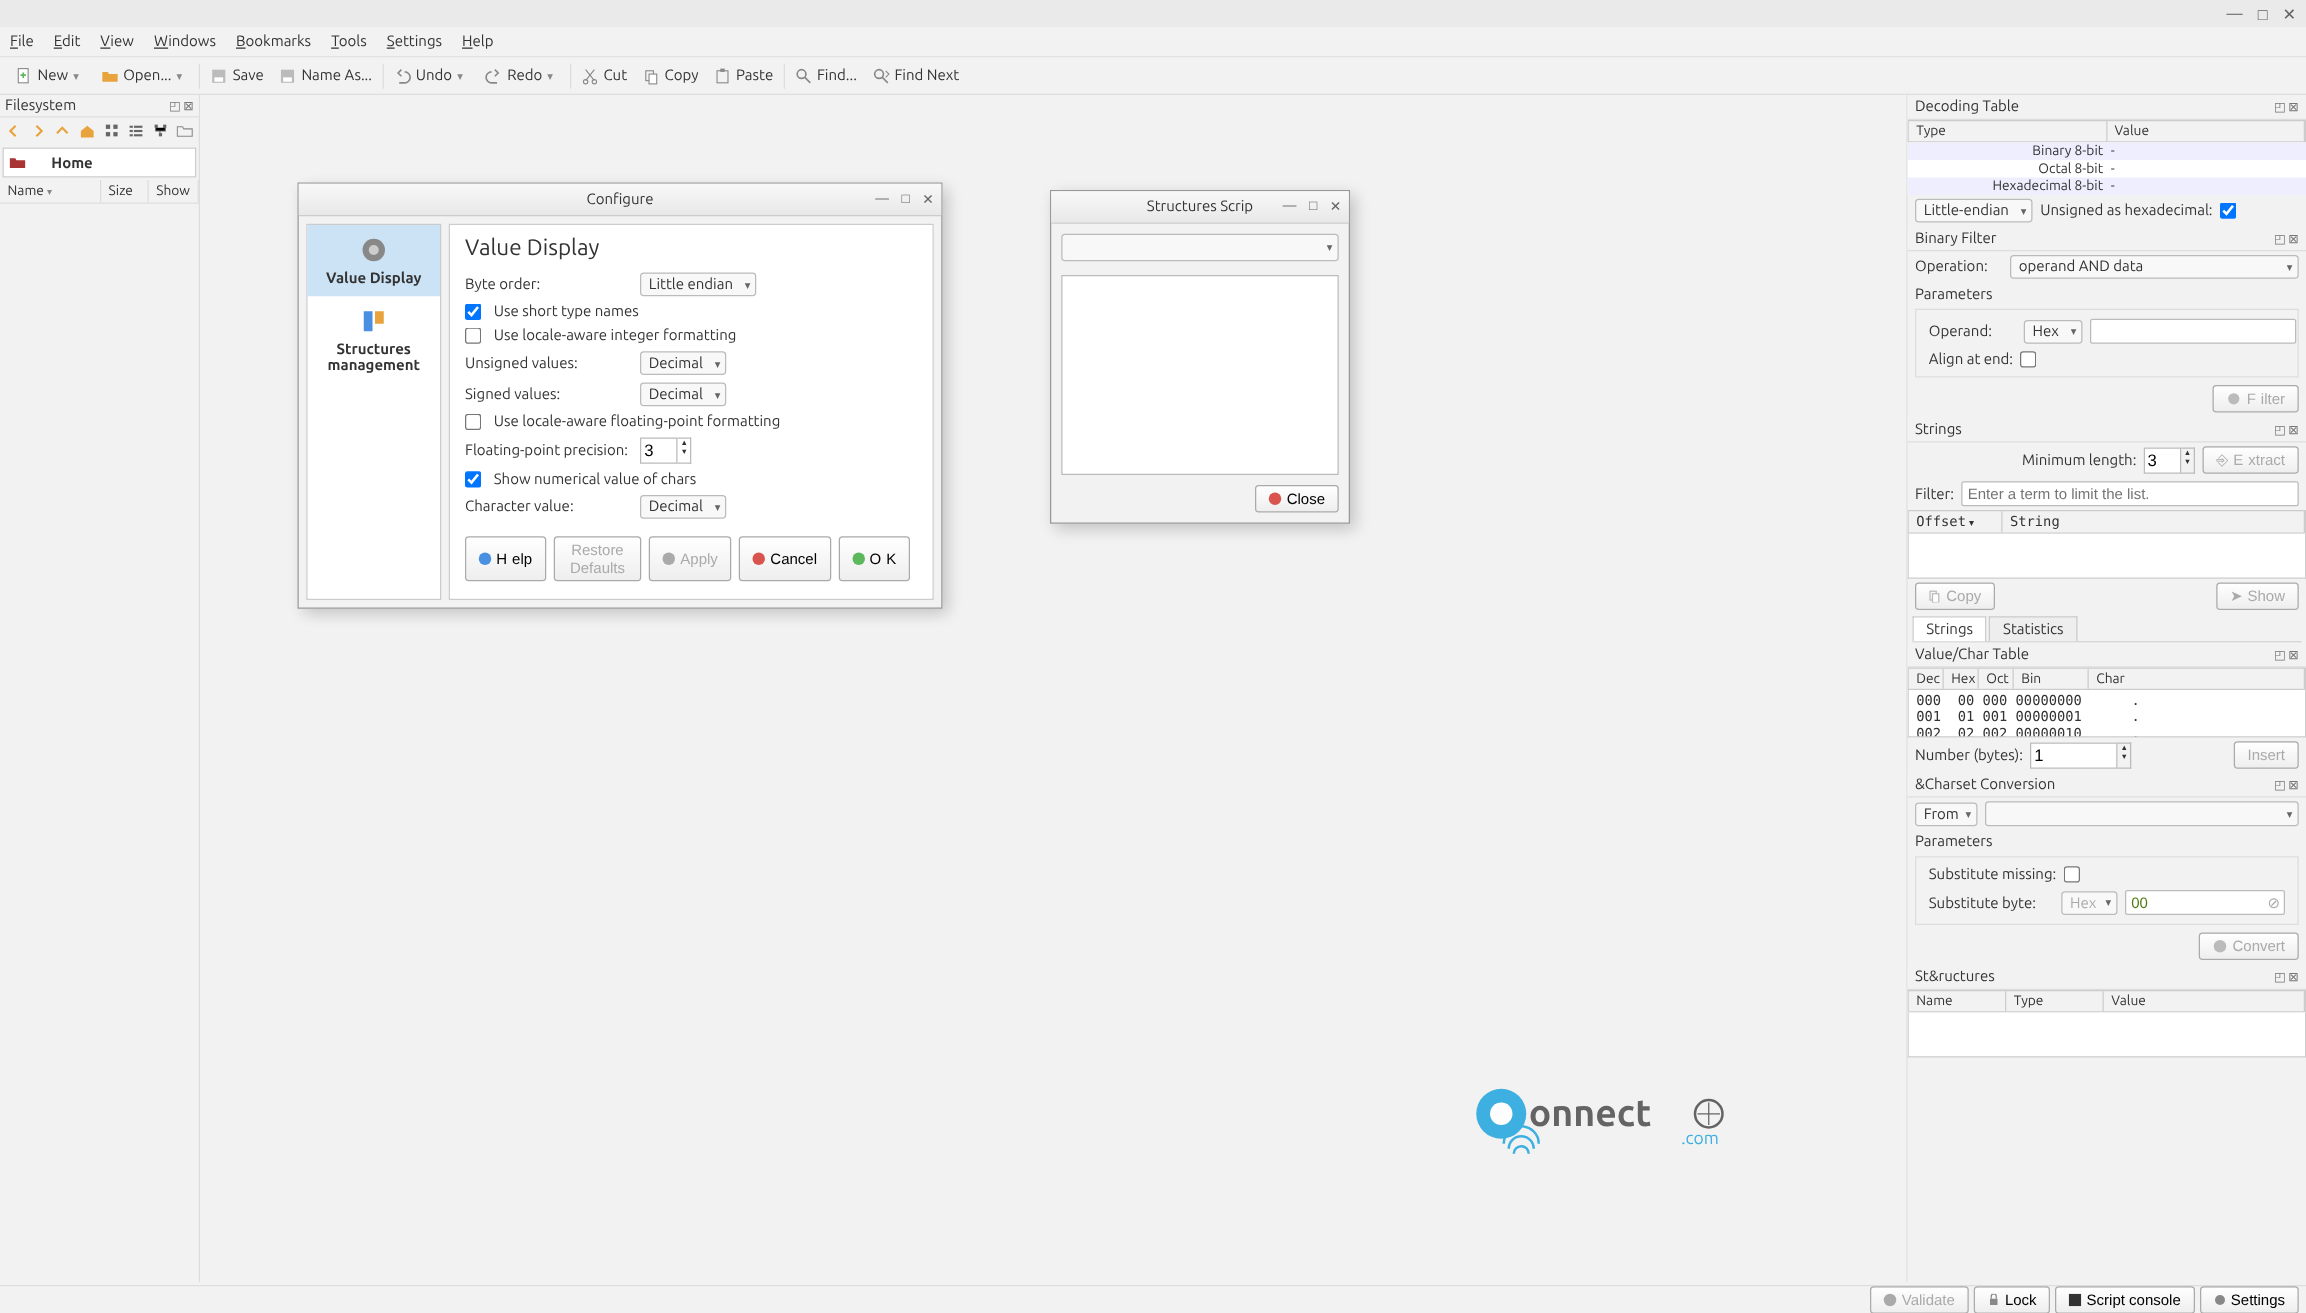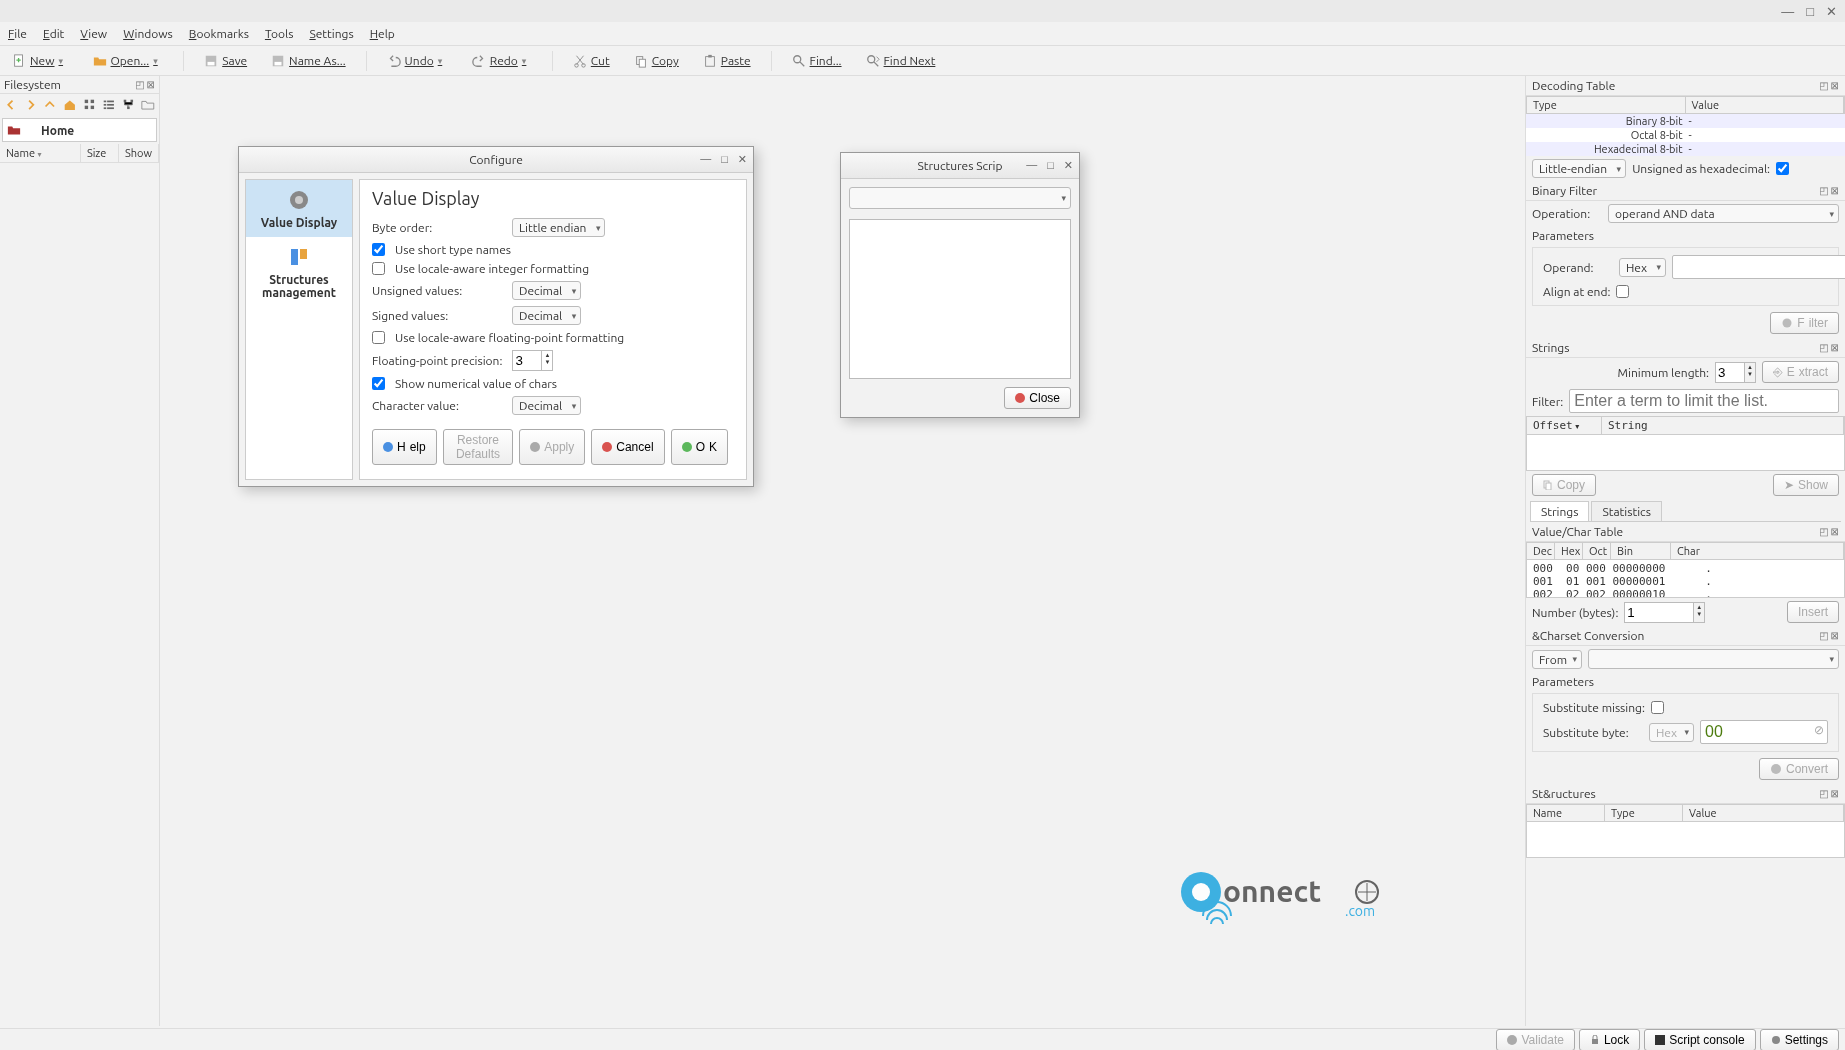--- a/index.html
+++ b/index.html
@@ -2,21 +2,21 @@
 <html><head>
 <meta charset="utf-8">
 <style>
 * { box-sizing: border-box; margin: 0; padding: 0; }
 body { font-family: "Ubuntu", "Segoe UI", sans-serif; font-size: 12px; background: #f2f2f2; color: #333; overflow: hidden; }
 .titlebar { height: 22px; background: #eaeaea; display: flex; justify-content: flex-end; align-items: center; padding-right: 8px; gap: 12px; }
 .titlebar span { font-size: 13px; color: #666; cursor: pointer; }
 .menubar { height: 24px; background: #f2f2f2; border-bottom: 1px solid #ddd; display: flex; align-items: center; padding: 0 8px; gap: 16px; }
 .menubar-item { cursor: pointer; text-align: right; }
 .menubar-item .ul { text-decoration: underline; }
-.toolbar { height: 30px; background: #f2f2f2; border-bottom: 1px solid #ddd; display: flex; align-items: center; padding: 0 6px; gap: 12px; text-decoration: underline; }
+.toolbar { height: 30px; background: #f2f2f2; border-bottom: 1px solid #ddd; display: flex; align-items: center; padding: 0 6px; gap: 0; }
 .tb-btn { display: inline-flex; align-items: center; gap: 4px; padding: 3px 6px; cursor: pointer; border-radius: 2px; }
 .tb-icon { width: 14px; height: 14px; display: inline-block; }
 .tb-dropdown { width: 10px; color: #888; font-size: 9px; }
 .tb-sep { width: 1px; height: 20px; background: #ddd; margin: 0 2px; }
 .main { display: flex; height: calc(100vh - 100px); }
 .panel-hdr { display: flex; align-items: center; justify-content: space-between; padding: 2px 4px; background: #f2f2f2; border-bottom: 1px solid #ddd; font-size: 12px; }
 .panel-ctrls { display: flex; gap: 2px; }
 .panel-ctrls span { font-size: 10px; color: #777; cursor: pointer; }
 .fs-panel { width: 160px; border-right: 1px solid #ddd; background: #f2f2f2; }
 .fs-nav { display: flex; gap: 6px; padding: 4px; }
@@ -24,21 +24,21 @@
 .fs-path { display: flex; align-items: center; gap: 20px; padding: 4px; background: #fff; border: 1px solid #ccc; margin: 2px; }
 .fs-table-hdr { display: flex; background: #f2f2f2; border-bottom: 1px solid #ddd; }
 .fs-col { padding: 3px 6px; border-right: 1px solid #ddd; font-size: 11px; position: relative; }
 .center { flex: 1; position: relative; background: #f2f2f2; }
 .right-panel { width: 320px; background: #f2f2f2; border-left: 1px solid #ddd; font-size: 12px; overflow-y: auto; }
 .section-hdr { display: flex; justify-content: space-between; align-items: center; padding: 3px 6px; background: #f2f2f2; border-bottom: 1px solid #ddd; }
 .rp-row { display: flex; align-items: center; gap: 6px; padding: 3px 6px; }
 .rp-label { min-width: 70px; }
 .dropdown { background: #f8f8f8; border: 1px solid #bbb; border-radius: 3px; padding: 2px 18px 2px 6px; font-size: 12px; position: relative; display: inline-flex; align-items: center; cursor: pointer; }
 .dropdown::after { content: "▾"; position: absolute; right: 4px; font-size: 9px; color: #666; }
-.textinput { background: #fff; border: 1px solid #bbb; border-radius: 2px; padding: 2px 4px; font-size: 16px; }
+.textinput { background: #fff; border: 1px solid #bbb; border-radius: 2px; padding: 2px 4px; font-size: 12px; }
 .btn { background: linear-gradient(#fff,#eee); border: 1px solid #aaa; border-radius: 3px; padding: 3px 10px; font-size: 12px; cursor: pointer; display: inline-flex; align-items: center; gap: 4px; }
 .btn:disabled, .btn.disabled { color: #aaa; }
 .dialog { position: absolute; background: #f2f2f2; border: 1px solid #999; box-shadow: 4px 4px 12px rgba(0,0,0,0.2); }
 .dlg-title { height: 26px; background: linear-gradient(#f8f8f8,#e8e8e8); border-bottom: 1px solid #ccc; display: flex; align-items: center; justify-content: center; position: relative; font-size: 12px; }
 .dlg-ctrls { position: absolute; right: 6px; display: flex; gap: 10px; }
 .dlg-ctrls span { font-size: 11px; color: #666; cursor: pointer; }
 .cfg-body { display: flex; }
 .cfg-sidebar { width: 108px; background: #fff; border: 1px solid #ccc; margin: 6px; padding: 0; }
 .cfg-sbitem { text-align: center; padding: 8px 4px; cursor: pointer; }
 .cfg-sbitem.active { background: #cce3f5; }

